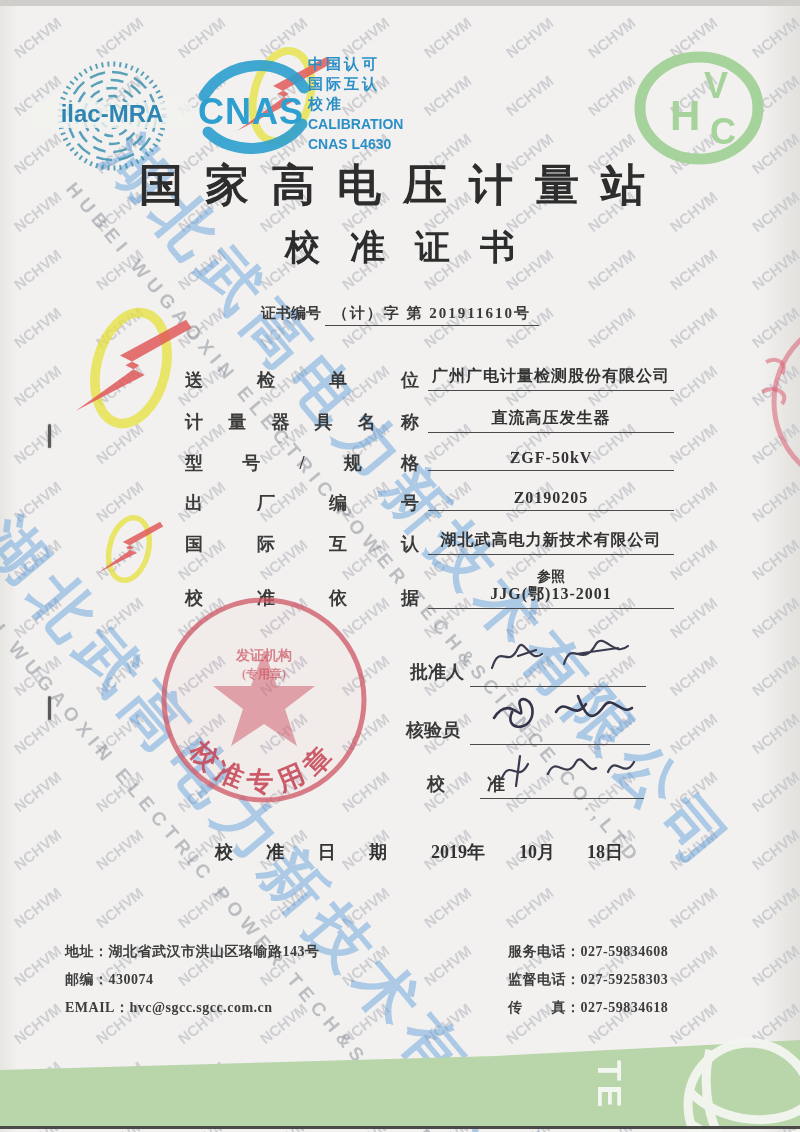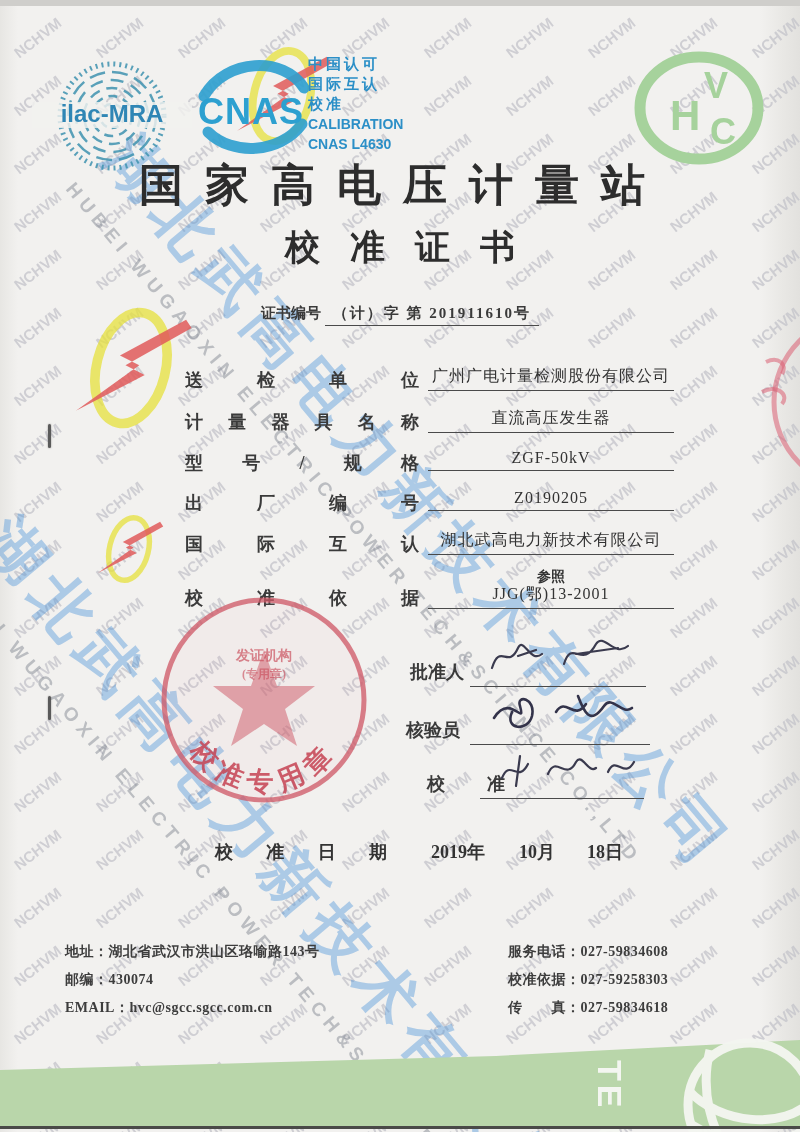--- a/index.html
+++ b/index.html
@@ -19,21 +19,21 @@
   .title{position:absolute;left:0;top:156px;width:800px;text-align:center;font-size:44px;font-weight:700;
          letter-spacing:22px;padding-left:6px;box-sizing:border-box;color:#2d2d2d;}
   .subtitle{position:absolute;left:0;top:224px;width:800px;text-align:center;font-size:35px;font-weight:700;
             letter-spacing:30px;padding-left:30px;box-sizing:border-box;color:#2d2d2d;}
   .certline{position:absolute;left:0;top:304px;width:800px;text-align:center;font-size:15px;font-weight:600;color:#3a3a3a;}
   .certline .uv{display:inline-block;border-bottom:1.5px solid #4a4a4a;padding:0 8px 2px 8px;letter-spacing:2px;}
   
   .frow{position:absolute;left:185px;width:500px;height:30px;}
   .frow .lbl{display:inline-block;width:235px;font-size:18px;font-weight:700;letter-spacing:1px;
              text-align:justify;text-align-last:justify;color:#3a3a3a;}
-  .frow .val{position:absolute;left:243px;top:-2px;width:246px;text-align:center;font-size:16px;font-weight:400;
+  .frow .val{position:absolute;left:243px;top:-2px;width:246px;text-align:center;font-size:16px;font-weight:700;
              border-bottom:1.6px solid #4a4a4a;padding-bottom:3px;letter-spacing:1px;color:#333;}
   .note{position:absolute;left:243px;top:-18px;width:246px;text-align:center;font-size:14px;font-weight:700;color:#333;}
   
   .sig-lbl{position:absolute;font-size:18px;font-weight:700;color:#3a3a3a;}
   .sig-line{position:absolute;border-bottom:1.5px solid #4a4a4a;}
   .just2{display:inline-block;width:78px;text-align:justify;text-align-last:justify;}
   
   .daterow{position:absolute;left:215px;top:840px;display:flex;font-size:18px;font-weight:700;color:#333;}
   .daterow .dl{display:inline-block;width:172px;text-align:justify;text-align-last:justify;}
   
@@ -222,20 +222,20 @@
     <span style="margin-left:32px;">18日</span>
   </div>
 
   <div class="foot" style="left:65px;top:938px;">
     <div><span>地址：</span><span>湖北省武汉市洪山区珞喻路143号</span></div>
     <div><span>邮编：</span><span>430074</span></div>
     <div><span>EMAIL：</span><span>hvc@sgcc.sgcc.com.cn</span></div>
   </div>
   <div class="foot" style="left:508px;top:938px;">
     <div><span>服务电话：</span><span>027-59834608</span></div>
-    <div><span>校准依据：</span><span>027-59258303</span></div>
+    <div><span>监督电话：</span><span>027-59258303</span></div>
     <div><span>传　　真：</span><span>027-59834618</span></div>
   </div>
 
   <div class="staple" style="left:48px;top:424px;"></div>
   <div class="staple" style="left:48px;top:696px;"></div>
 
 </div>
 
 </body></html>

